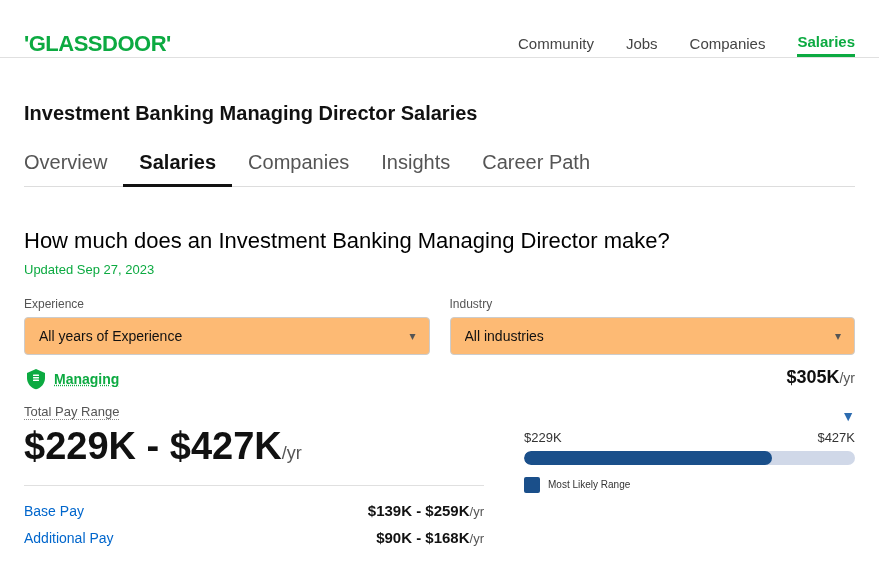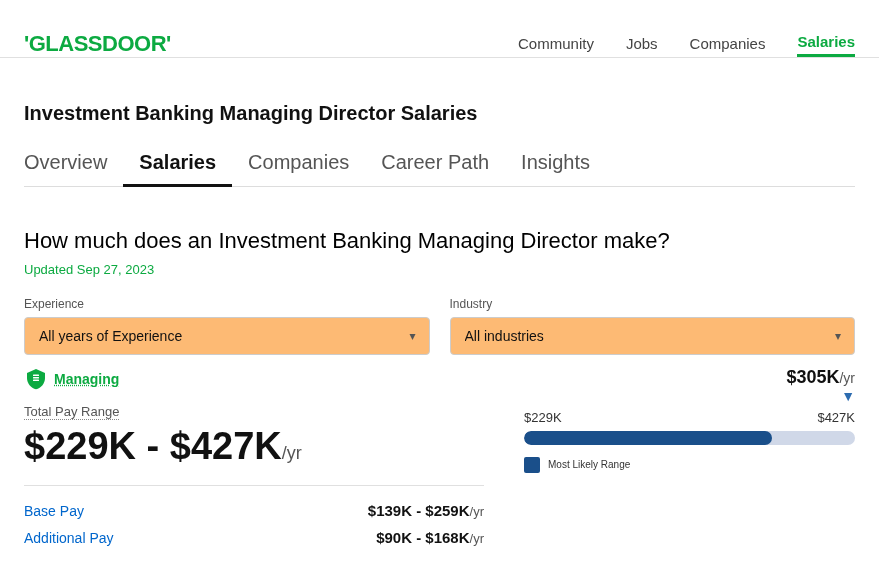--- a/index.html
+++ b/index.html
@@ -208,21 +208,21 @@
       font-weight: 400;
       color: #555;
     }
 
     
     .median-label {
       font-size: 18px;
       font-weight: 700;
       color: #111;
       text-align: right;
-      margin-bottom: 0;
+      margin-bottom: 20px;
     }
     .median-label .per-yr {
       font-size: 14px;
       font-weight: 400;
       color: #555;
     }
     .median-arrow {
       text-align: right;
       margin-bottom: 6px;
     }
@@ -282,22 +282,22 @@
 </div>
 
 <div class="content">
 
   <h1 class="page-title">Investment Banking Managing Director Salaries</h1>
 
   <div class="tabs">
     <div class="tab">Overview</div>
     <div class="tab active">Salaries</div>
     <div class="tab">Companies</div>
+    <div class="tab">Insights</div>
     <div class="tab">Career Path</div>
-    <div class="tab">Insights</div>
   </div>
 
   <h2 class="main-question">How much does an Investment Banking Managing Director make?</h2>
   <div class="updated-date">Updated Sep 27, 2023</div>
 
   <div class="filters-row">
     <div class="filter-group">
       <div class="filter-label">Experience</div>
       <div class="filter-select-wrapper">
         <select>

